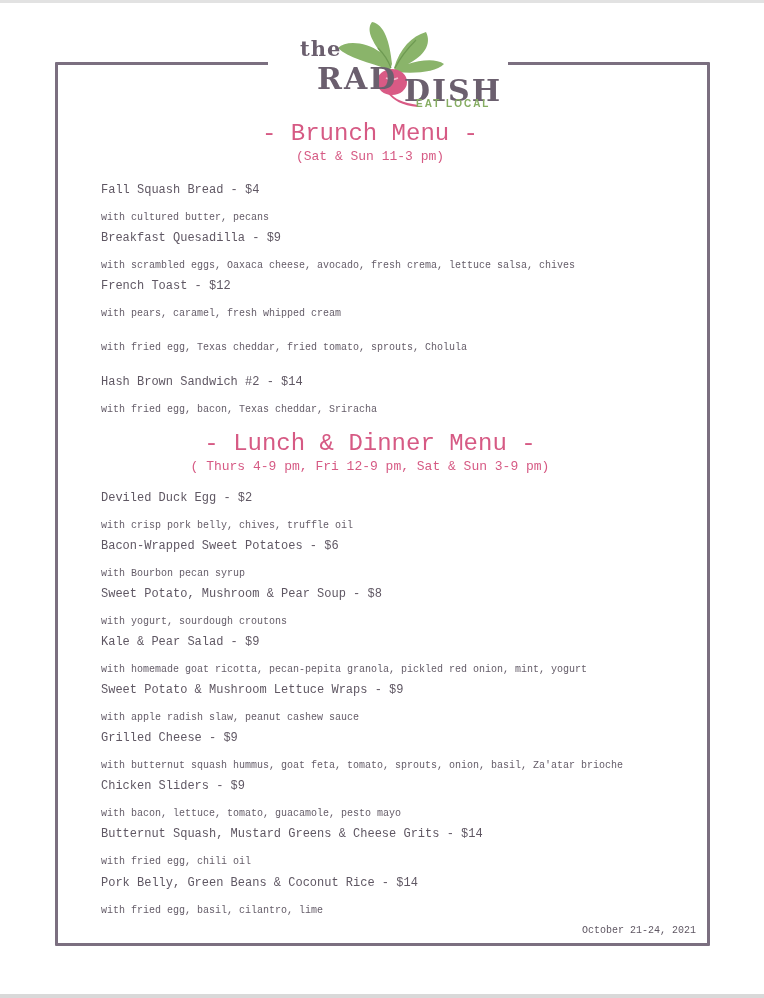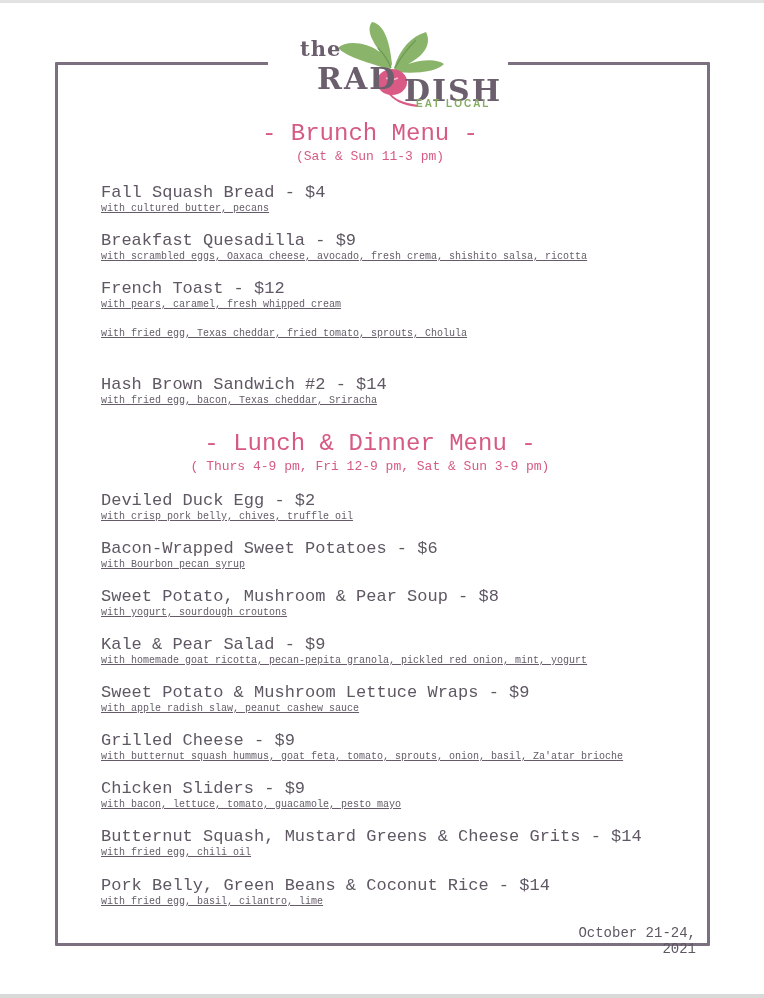--- a/index.html
+++ b/index.html
@@ -11,23 +11,23 @@
   .logo { position:absolute; left:288px; top:18px; width:210px; height:92px; }
   .logo .the { position:absolute; left:12px; top:18px; font-family:"DejaVu Serif", serif; font-size:21px; color:#6b5f6e; font-weight:bold; letter-spacing:1px; }
   .logo .rad { position:absolute; left:2px; top:43px; font-family:"DejaVu Serif", serif; font-size:30px; color:#6b5f6e; font-weight:bold; letter-spacing:2px;margin-left:27px; }
   .logo .dish { position:absolute; left:116px; top:43px; font-family:"DejaVu Serif", serif; font-size:30px; color:#6b5f6e; font-weight:bold; letter-spacing:2px;margin-top:12px; }
   .logo .eat { position:absolute; left:128px; top:80px; font-family:"Liberation Sans", sans-serif; font-size:10px; color:#86ad62; letter-spacing:2px; font-weight:bold; }
   .logo svg { position:absolute; left:40px; top:0; }
   .section-title { position:absolute; left:0; width:740px; text-align:center; color:#d65a84; font-family:"Liberation Mono", monospace; }
   .section-title .t { font-size:24px; display:block; }
   .section-title .s { font-size:13px; display:block; margin-top:2px; }
   .item { position:absolute; left:101px; color:#5f5763; }
-  .item .name { font-family:"Liberation Mono", monospace; font-size:17px; display:block; white-space:nowrap; }
-  .item .desc { font-family:"Liberation Mono", monospace; font-size:10px; display:block; margin-top:1px; white-space:nowrap; color:#645c68;text-decoration:underline; }
-  .date { position:absolute; left:560px; top:925px; width:136px; text-align:right; font-size:14px; color:#5f5763; font-family:"Liberation Mono", monospace; }
+  .item .name { font-family:"Liberation Mono", monospace; font-size:12px; display:block; white-space:nowrap; }
+  .item .desc { font-family:"Liberation Mono", monospace; font-size:10px; display:block; margin-top:15px; white-space:nowrap; color:#645c68; }
+  .date { position:absolute; left:560px; top:925px; width:136px; text-align:right; font-size:10px; color:#5f5763; font-family:"Liberation Mono", monospace; }
 </style>
 </head>
 <body>
 
 <div class="topline"></div>
 <div class="frame"></div>
 <div class="logo-gap"></div>
 
 <div class="logo">
   <svg width="130" height="92" viewBox="0 0 130 92">
@@ -48,21 +48,21 @@
   <span class="t">- Brunch Menu -</span>
   <span class="s">(Sat &amp; Sun 11-3 pm)</span>
 </div>
 
 <div class="item" style="top:183px;">
   <span class="name">Fall Squash Bread - $4</span>
   <span class="desc">with cultured butter, pecans</span>
 </div>
 <div class="item" style="top:231px;">
   <span class="name">Breakfast Quesadilla - $9</span>
-  <span class="desc">with scrambled eggs, Oaxaca cheese, avocado, fresh crema, shishito salsa, ricotta</span>
+  <span class="desc">with scrambled eggs, Oaxaca cheese, avocado, fresh crema, lettuce salsa, chives</span>
 </div>
 <div class="item" style="top:279px;">
   <span class="name">French Toast - $12</span>
   <span class="desc">with pears, caramel, fresh whipped cream</span>
 </div>
 <div class="item" style="top:327px;">
   <span class="desc">with fried egg, Texas cheddar, fried tomato, sprouts, Cholula</span>
 </div>
 <div class="item" style="top:375px;">
   <span class="name">Hash Brown Sandwich #2  - $14</span>

